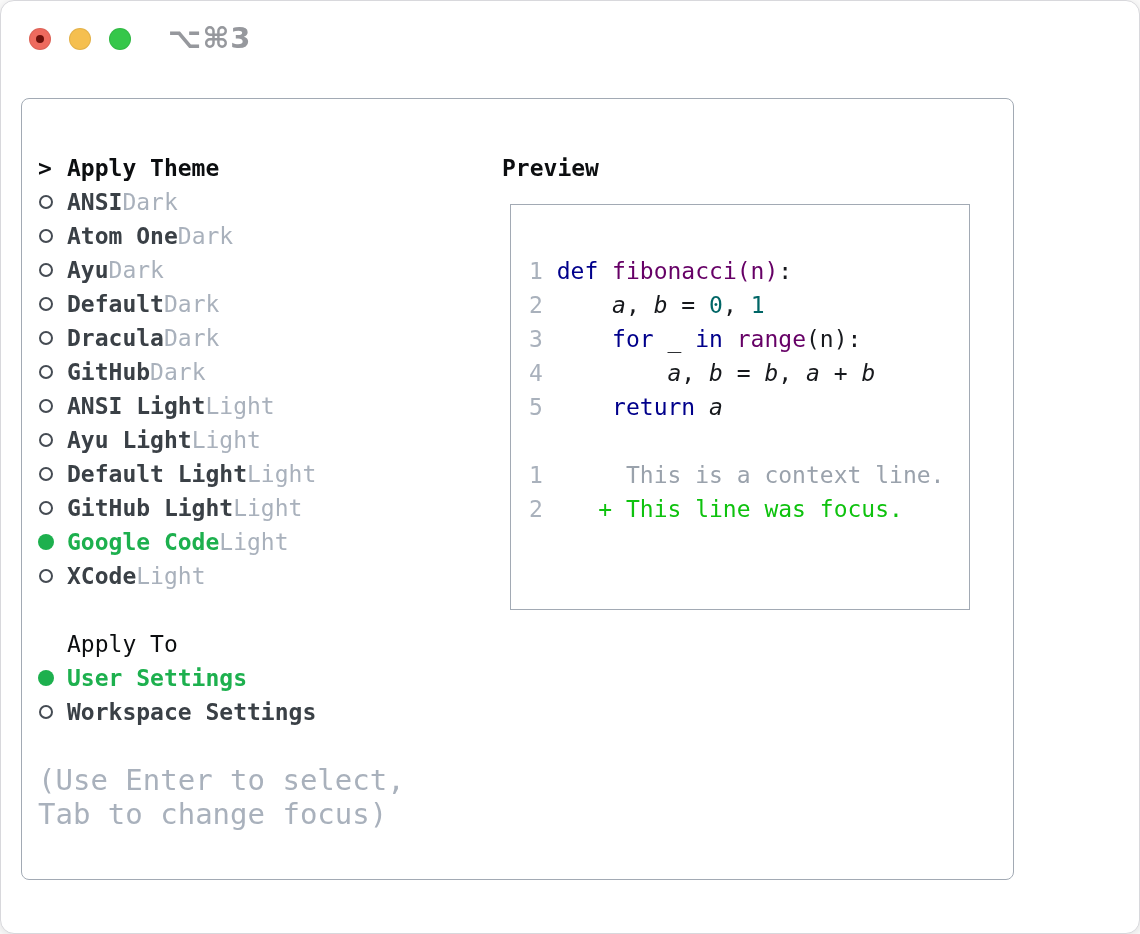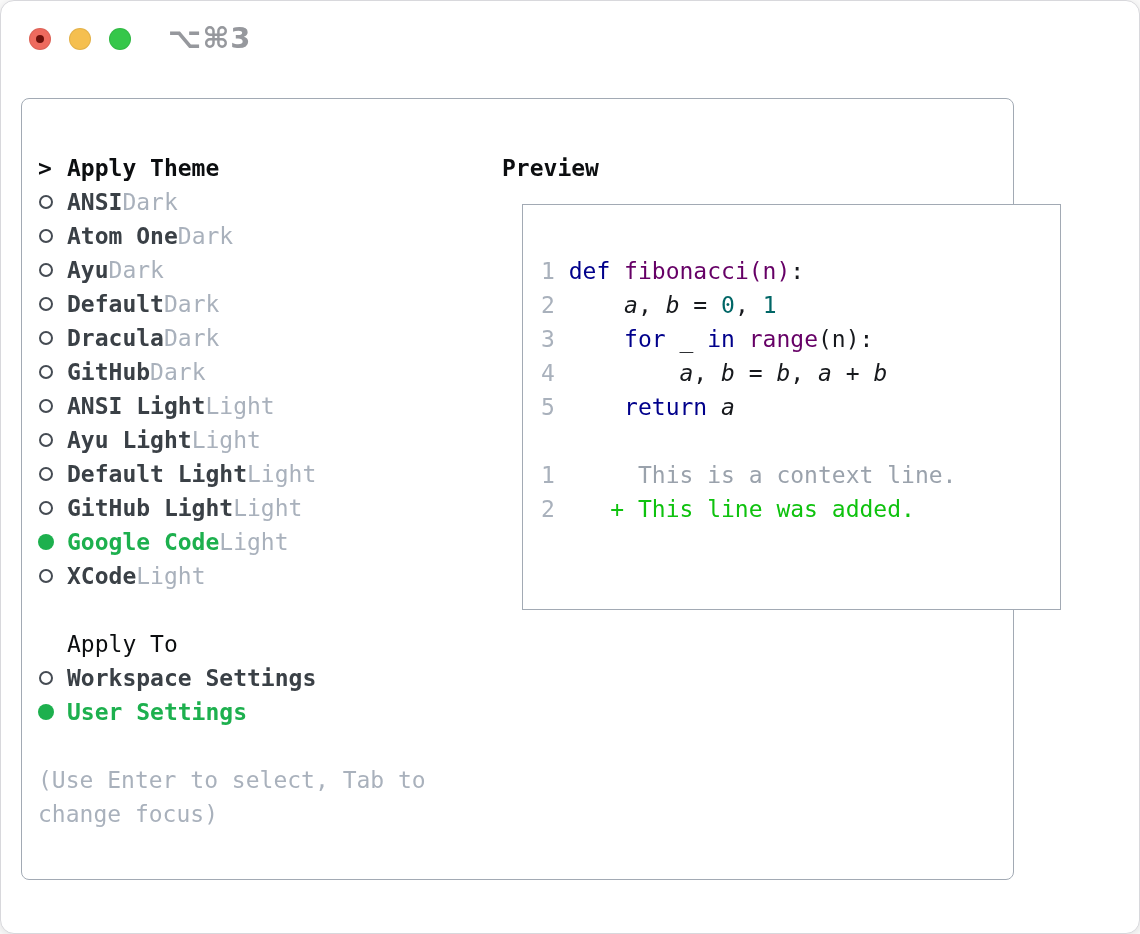--- a/index.html
+++ b/index.html
@@ -49,26 +49,26 @@
   .caret{font-weight:bold;color:var(--header-black);font-size:23px;}
   .circle{width:14px;height:14px;border:2px solid #454b53;border-radius:50%;margin-left:1px;}
   .circle.filled{width:16px;height:16px;border:none;background:var(--accent-green);margin-left:0;}
   .hdr{font-weight:bold;color:var(--header-black);}
   .subhdr{color:var(--header-black);}
   .item-name{color:var(--text-dark);font-weight:bold;}
   .item-name.selected{color:var(--accent-green);}
   .variant{color:var(--muted-gray);}
   .block-gap{margin-top:34px;}
   .hint{
-    margin-top:34px;font-size:23px;line-height:34px;color:var(--muted-gray);
+    margin-top:34px;font-size:29px;line-height:34px;color:var(--muted-gray);
     white-space:normal;word-spacing:normal;
   }
   
   .preview-box{
-    position:absolute;left:20px;top:53px;width:539px;height:406px;
+    position:absolute;left:8px;top:53px;width:460px;height:406px;
     border:1.5px solid var(--panel-border);background:#fff;
   }
   .code-area{padding:49px 0 0 18px;font-size:23px;line-height:34px;}
   .line{white-space:pre;height:34px;}
   .ln{color:var(--muted-gray);}
   .tok-keyword{color:var(--keyword-blue);}
   .tok-title{color:var(--title-purple);}
   .tok-number{color:var(--number-teal);}
   .tok-variable{color:var(--code-text);font-style:italic;}
   .tok-plain{color:var(--code-text);}
@@ -111,40 +111,40 @@
           <div class="row"><span class="marker"><span class="circle filled"></span></span><span class="item-name selected">Google Code</span> <span class="variant">Light</span></div>
           <div class="row"><span class="marker"><span class="circle"></span></span><span class="item-name">XCode</span> <span class="variant">Light</span></div>
         </div>
 
       <div class="block-gap">
         <div class="row">
           <span class="marker"></span>
           <span class="subhdr">Apply To</span>
         </div>
         <div id="apply-rows">
+            <div class="row"><span class="marker"><span class="circle filled"></span></span><span class="item-name selected">User Settings</span></div>
             <div class="row"><span class="marker"><span class="circle"></span></span><span class="item-name">Workspace Settings</span></div>
-            <div class="row"><span class="marker"><span class="circle filled"></span></span><span class="item-name selected">User Settings</span></div>
           </div>
       </div>
 
       <div class="hint">(Use Enter to select, Tab to change focus)</div>
     </div>
 
     <div class="col-right">
       <div class="row">
         <span class="hdr">Preview</span>
       </div>
       <div class="preview-box">
         <div class="code-area" id="code-area">
             <div class="line"><span class="ln">1 </span><span class="tok-keyword">def</span><span class="tok-plain"> </span><span class="tok-title">fibonacci(n)</span><span class="tok-plain">:</span></div>
             <div class="line"><span class="ln">2 </span><span class="tok-plain">    </span><span class="tok-variable">a</span><span class="tok-plain">, </span><span class="tok-variable">b</span><span class="tok-plain"> = </span><span class="tok-number">0</span><span class="tok-plain">, </span><span class="tok-number">1</span></div>
             <div class="line"><span class="ln">3 </span><span class="tok-plain">    </span><span class="tok-keyword">for</span><span class="tok-plain"> _ </span><span class="tok-keyword">in</span><span class="tok-plain"> </span><span class="tok-title">range</span><span class="tok-plain">(n):</span></div>
             <div class="line"><span class="ln">4 </span><span class="tok-plain">        </span><span class="tok-variable">a</span><span class="tok-plain">, </span><span class="tok-variable">b</span><span class="tok-plain"> = </span><span class="tok-variable">b</span><span class="tok-plain">, </span><span class="tok-variable">a</span><span class="tok-plain"> + </span><span class="tok-variable">b</span></div>
             <div class="line"><span class="ln">5 </span><span class="tok-plain">    </span><span class="tok-keyword">return</span><span class="tok-plain"> </span><span class="tok-variable">a</span></div>
             <div class="line"> </div>
             <div class="line"><span class="ln">1 </span><span class="diff-context">     This is a context line.</span></div>
-            <div class="line"><span class="ln">2 </span><span class="diff-addition">   + This line was added.</span></div>
+            <div class="line"><span class="ln">2 </span><span class="diff-addition">   + This line was focus.</span></div>
           </div>
       </div>
     </div>
 
   </div>
 </div>
 
 </body></html>

